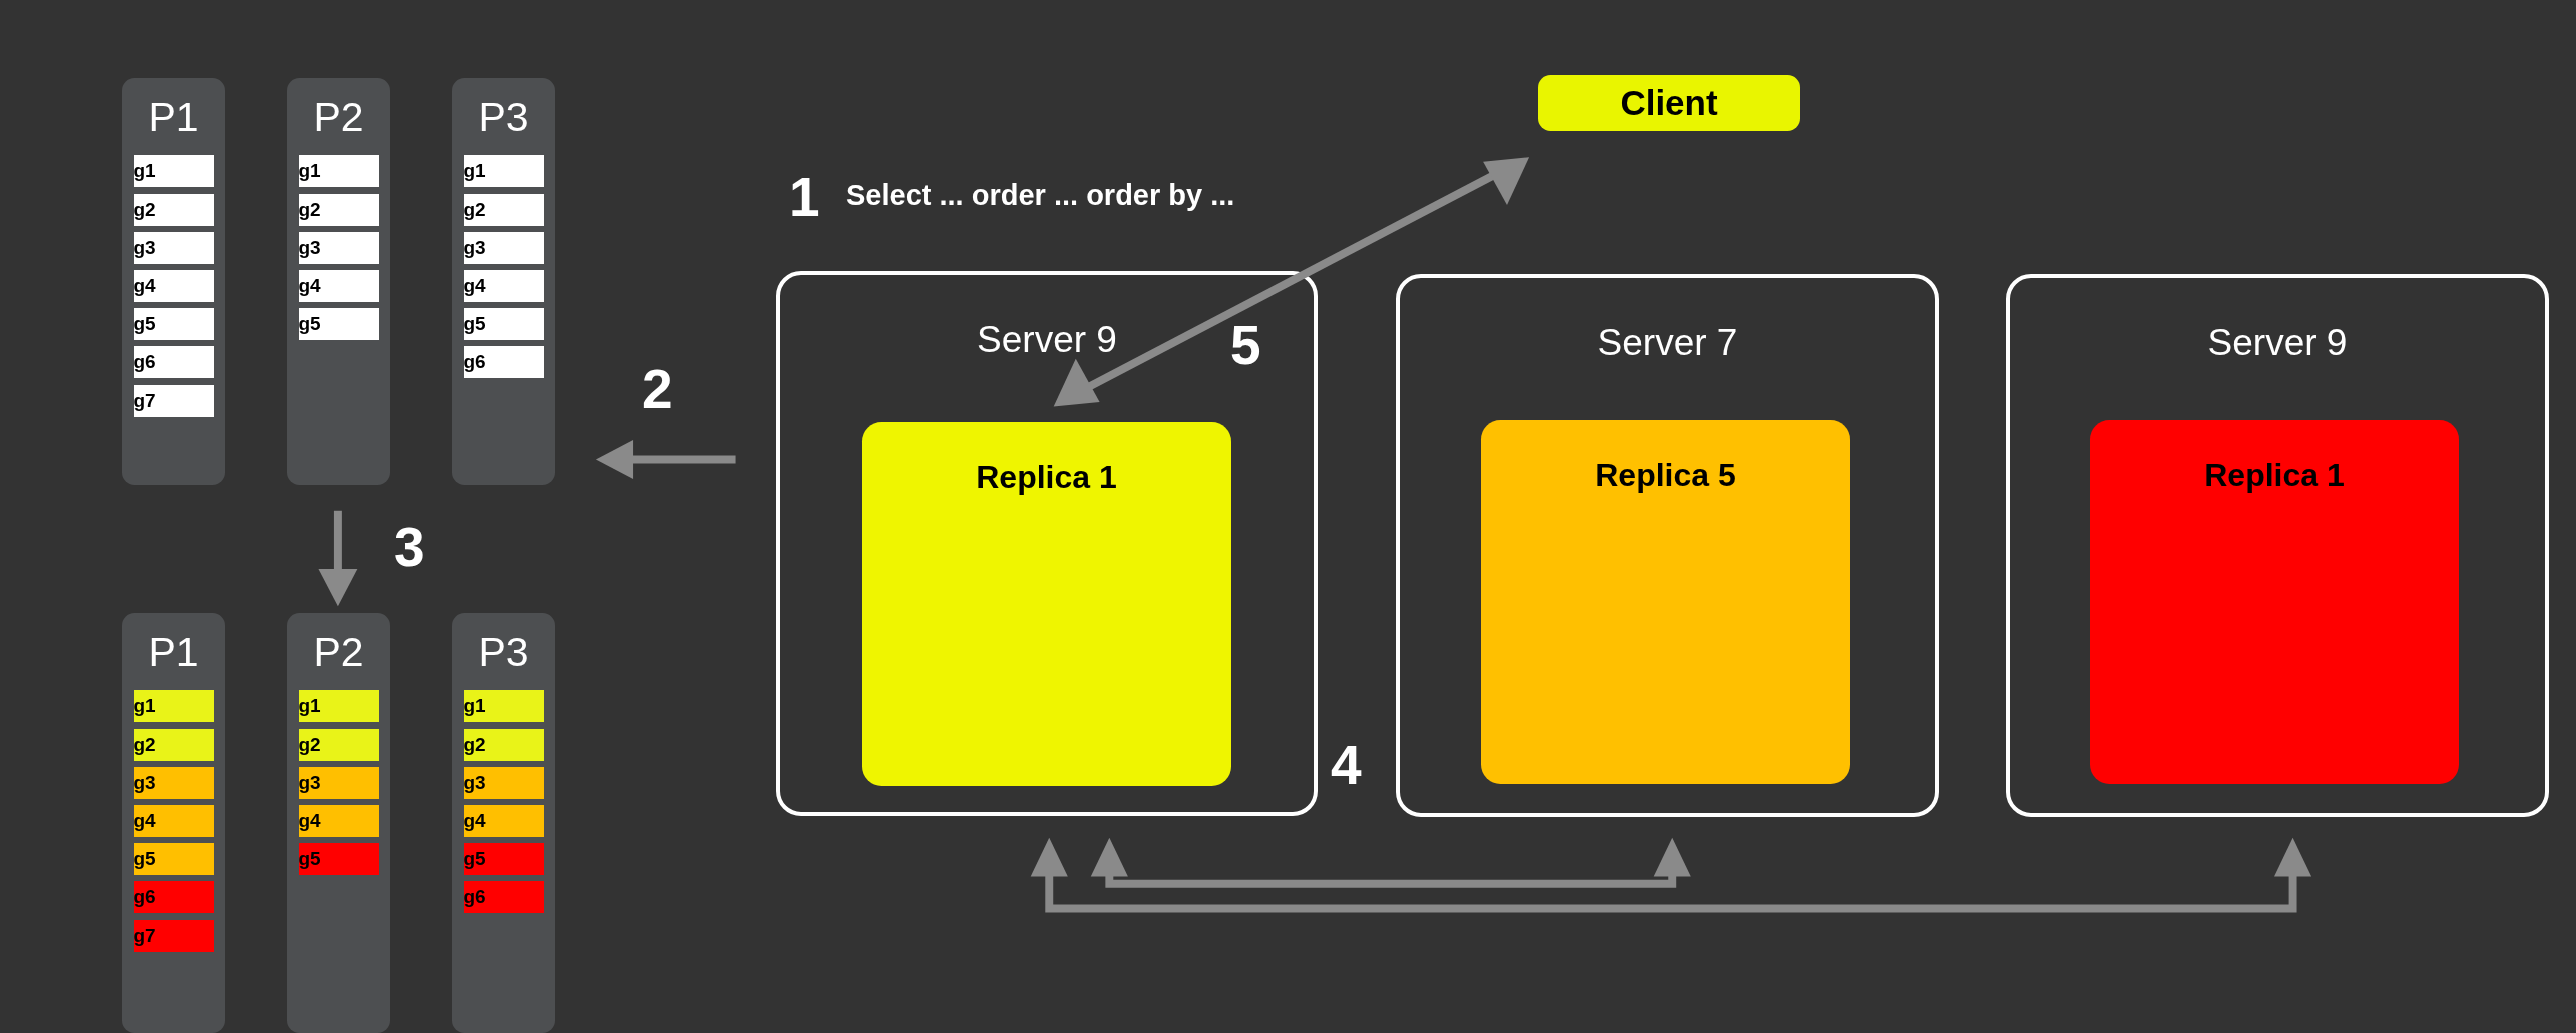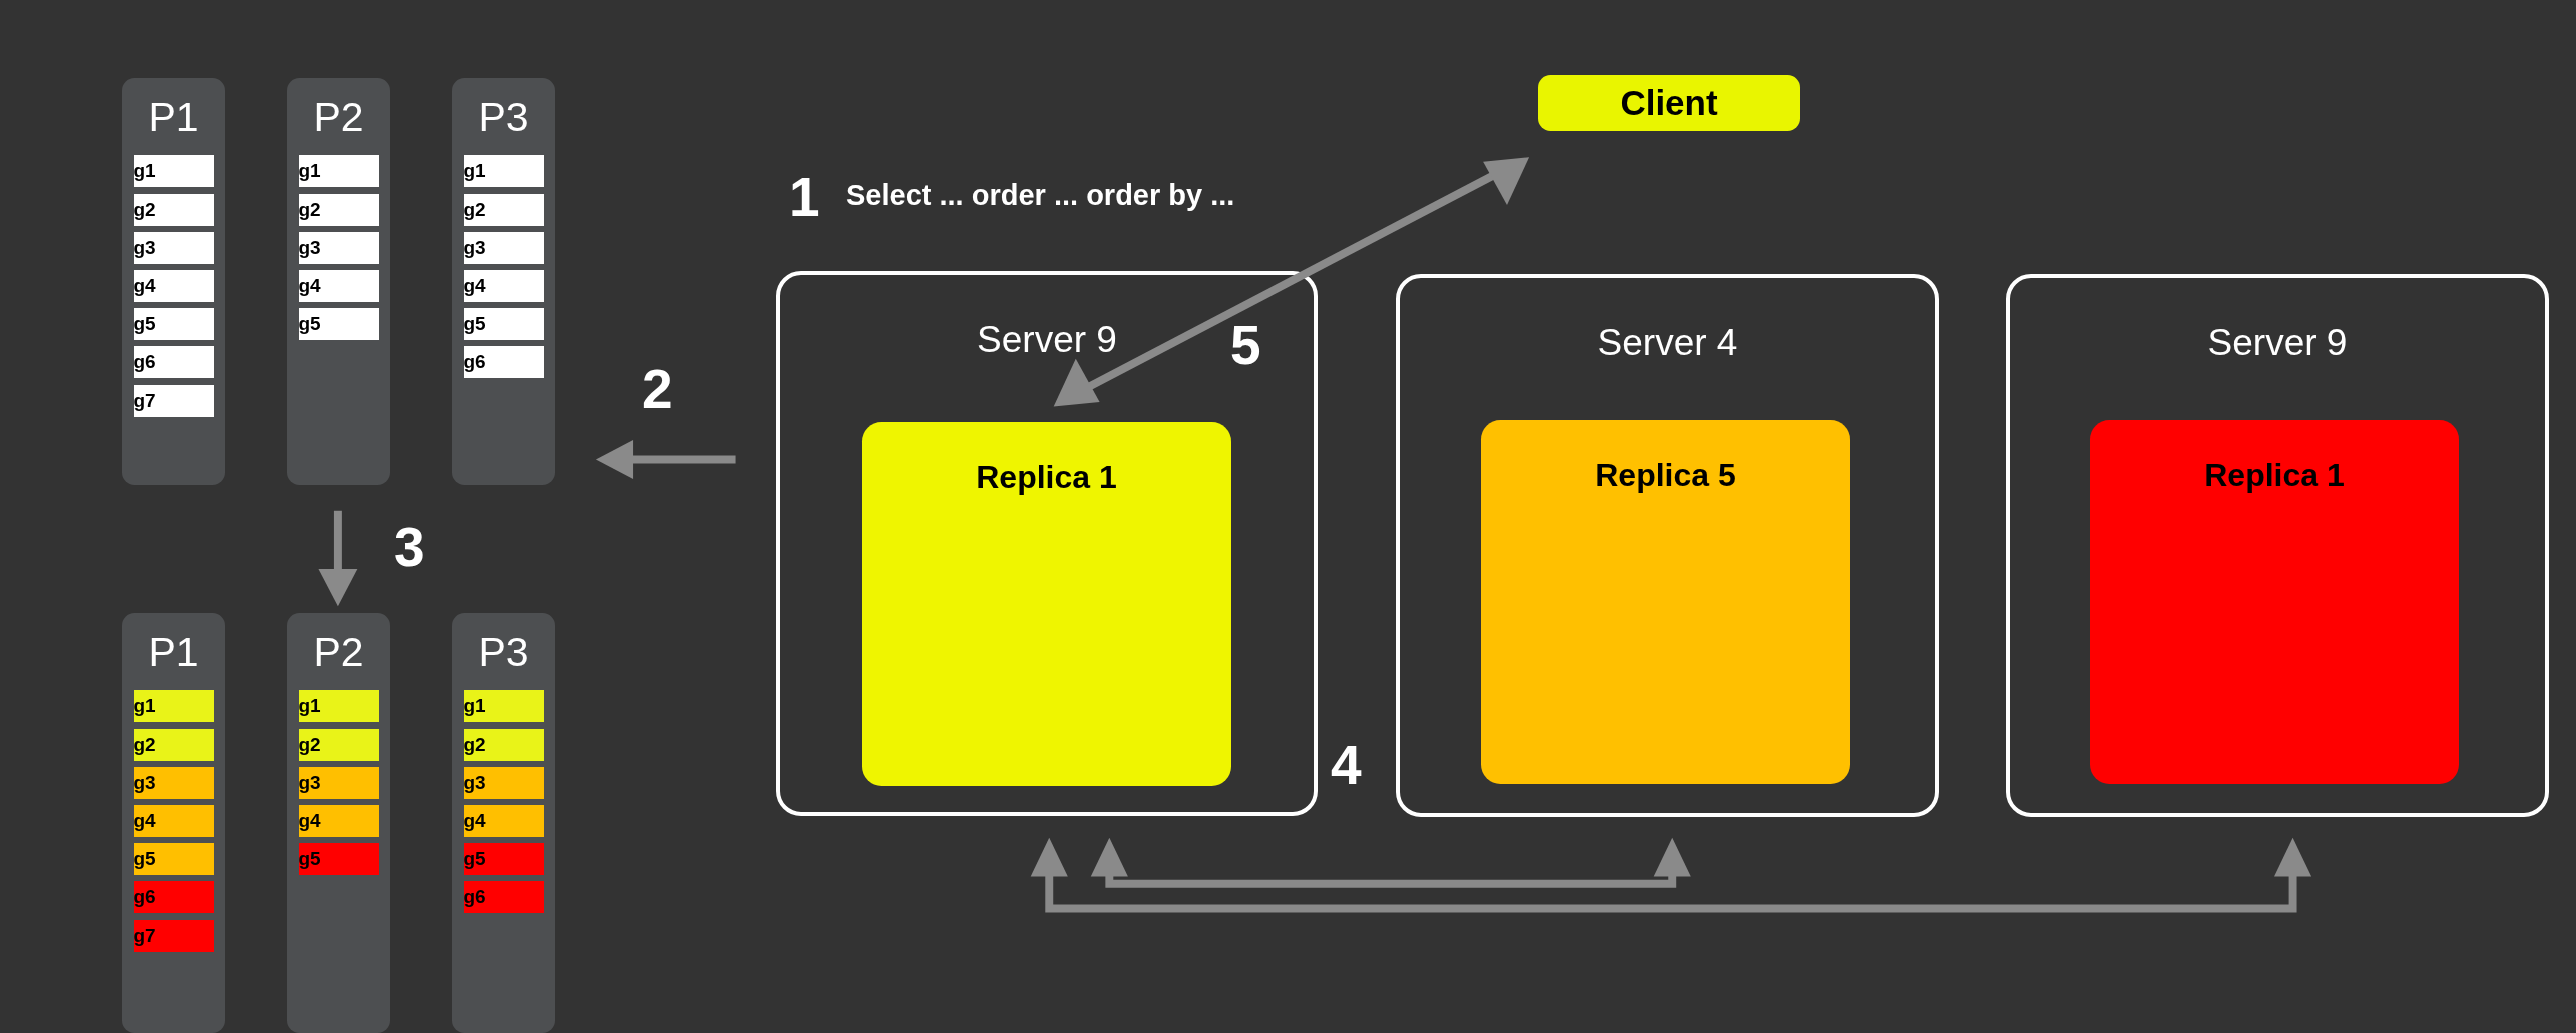--- a/index.html
+++ b/index.html
@@ -206,21 +206,21 @@
   <div id="query-text" style="left:798px; top:181px;">Select ... order ... order by ...</div>
 
   <div class="server-box" style="left:728px; top:271px; width:542px; height:545px;">
     <div class="server-title">Server 9</div>
   </div>
   <div class="replica" style="left:814px; top:422px; width:369px; height:364px; background:#eff500;">
     <span class="replica-label">Replica 1</span>
   </div>
 
   <div class="server-box" style="left:1348px; top:274px; width:543px; height:543px;">
-    <div class="server-title">Server 4</div>
+    <div class="server-title">Server 7</div>
   </div>
   <div class="replica" style="left:1433px; top:420px; width:369px; height:364px; background:#ffc000;">
     <span class="replica-label">Replica 5</span>
   </div>
 
   <div class="server-box" style="left:1958px; top:274px; width:543px; height:543px;">
     <div class="server-title">Server 9</div>
   </div>
   <div class="replica" style="left:2042px; top:420px; width:369px; height:364px; background:#ff0000;">
     <span class="replica-label">Replica 1</span>

